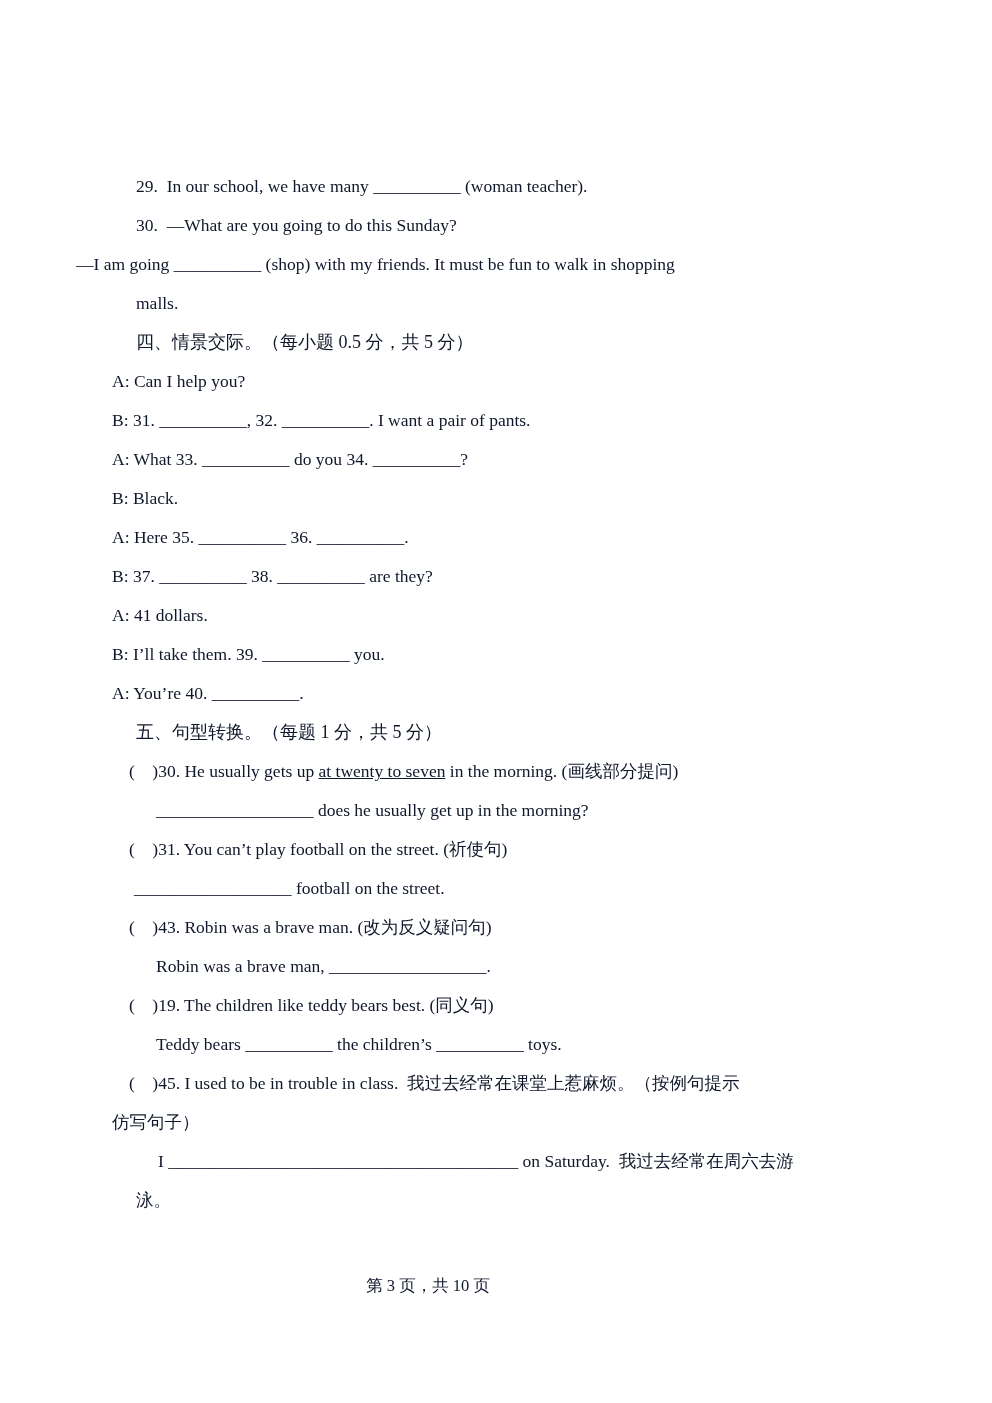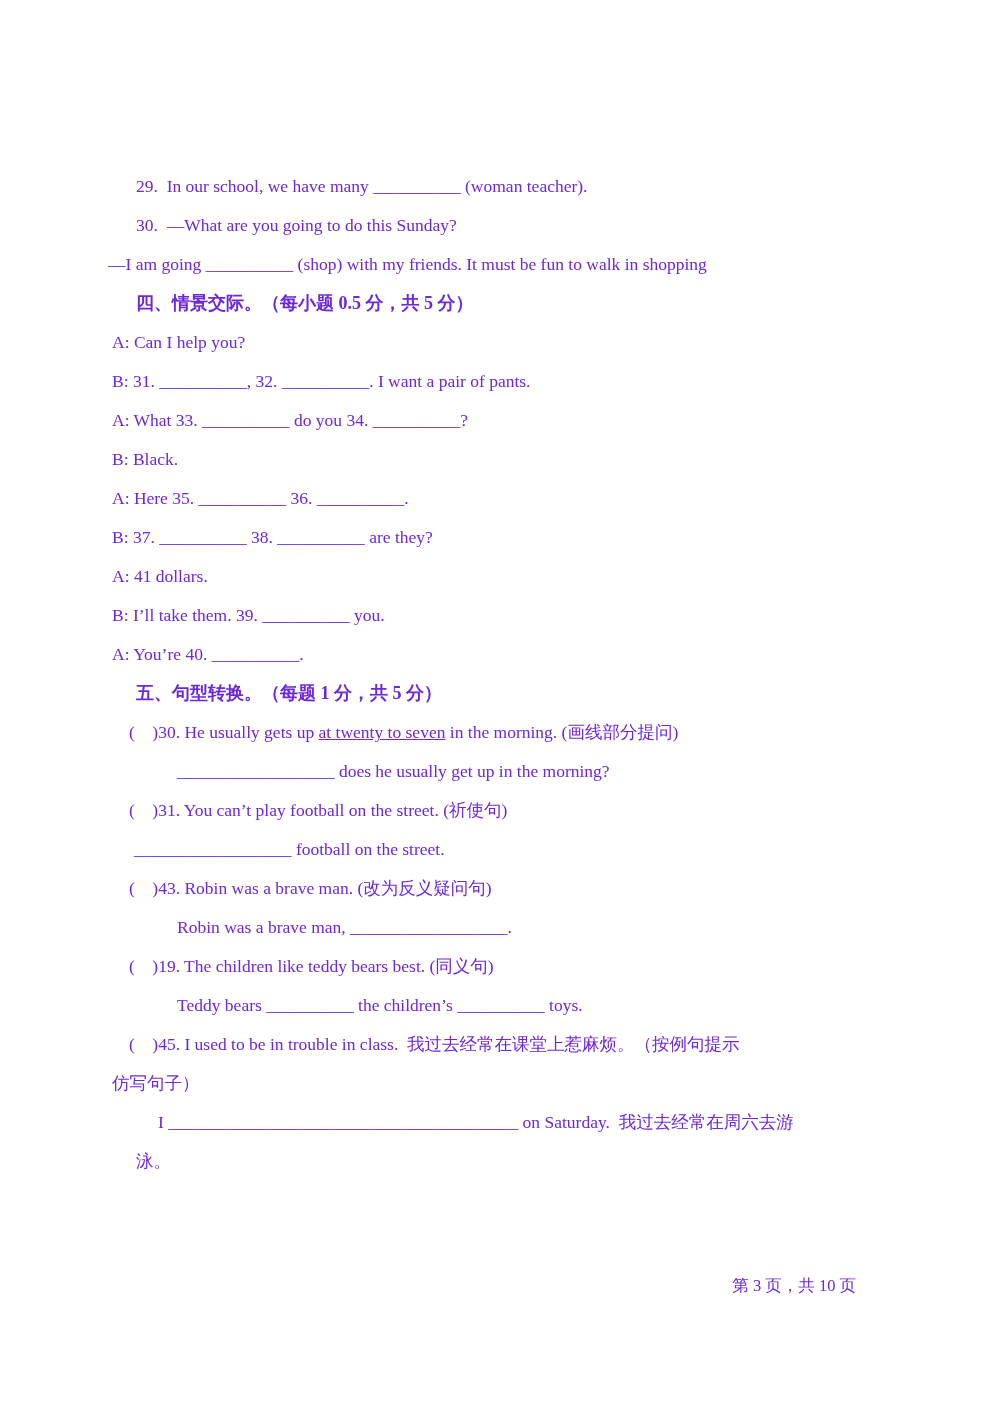--- a/index.html
+++ b/index.html
@@ -5,72 +5,73 @@
   html, body {
     margin: 0;
     padding: 0;
     background: #ffffff;
   }
   .page {
     position: relative;
     width: 856px;
     height: 1403px;
     background: #ffffff;
-    color: #6d28d9;
+    color: #0f172a;
     font-family: "Liberation Serif", "DejaVu Serif", serif;
     overflow: hidden;
   }
   .content {
     position: absolute;
     top: 167px;
     left: 0;
     right: 0;
   }
   .line {
     margin: 0;
     height: 39px;
     line-height: 39px;
     font-size: 17.5px;
     white-space: pre;
   }
   
   .ml-num    { padding-left: 136px; }  
-  .ml-dash   { padding-left: 108px; }  
+  .ml-dash   { padding-left: 76px; }  
   .ml-flush  { padding-left: 136px; }  
   .ml-dialog { padding-left: 112px; }  
   .ml-paren  { padding-left: 129px; }  
-  .ml-ans    { padding-left: 156px; margin-left: 21px; }  
+  .ml-ans    { padding-left: 156px; }  
   .ml-ansflush { padding-left: 134px; }
   .ml-i      { padding-left: 158px; }  
   .heading {
-    font-weight: bold;
+    font-weight: normal;
     font-size: 18px;
     font-family: "Liberation Serif", "DejaVu Sans", serif;
   }
   .u { text-decoration: underline; text-align: center; }
   .footer {
     position: absolute;
     top: 1266px;
     left: 0;
     width: 100%;
     height: 39px;
     line-height: 39px;
-    text-align: right;
+    text-align: center;
     font-size: 16.5px;
   }
 </style>
 </head>
 <body>
 
 <div class="page">
   <div class="content">
 
     <p class="line ml-num">29.  In our school, we have many __________ (woman teacher).</p>
     <p class="line ml-num">30.  —What are you going to do this Sunday?</p>
     <p class="line ml-dash">—I am going __________ (shop) with my friends. It must be fun to walk in shopping</p>
+    <p class="line ml-flush">malls.</p>
 
     <p class="line ml-flush heading">四、情景交际。（每小题 0.5 分，共 5 分）</p>
 
     <p class="line ml-dialog">A: Can I help you?</p>
     <p class="line ml-dialog">B: 31. __________, 32. __________. I want a pair of pants.</p>
     <p class="line ml-dialog">A: What 33. __________ do you 34. __________?</p>
     <p class="line ml-dialog">B: Black.</p>
     <p class="line ml-dialog">A: Here 35. __________ 36. __________.</p>
     <p class="line ml-dialog">B: 37. __________ 38. __________ are they?</p>
     <p class="line ml-dialog">A: 41 dollars.</p>

